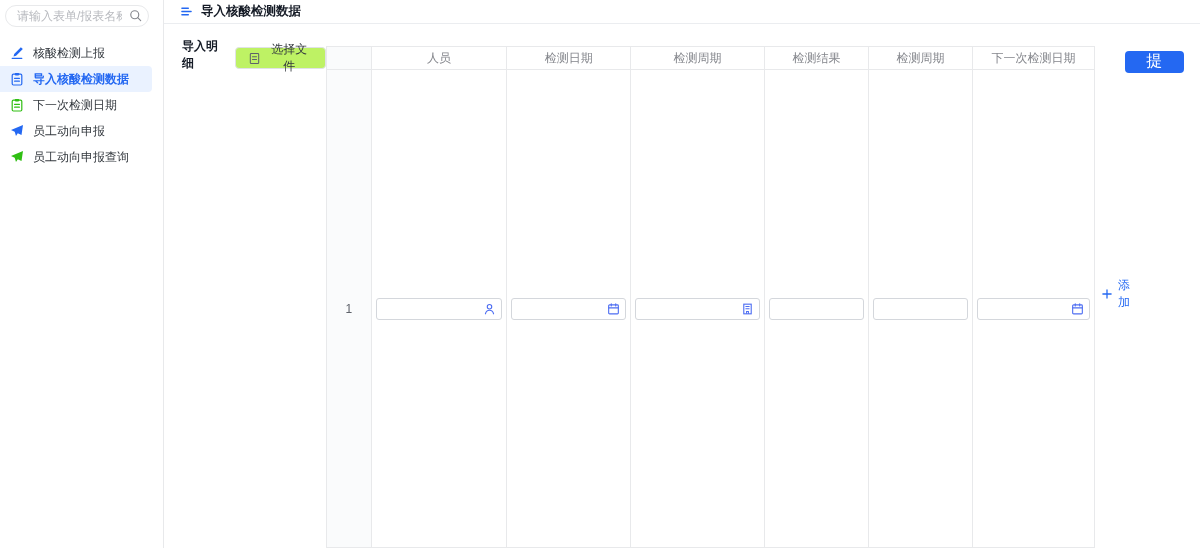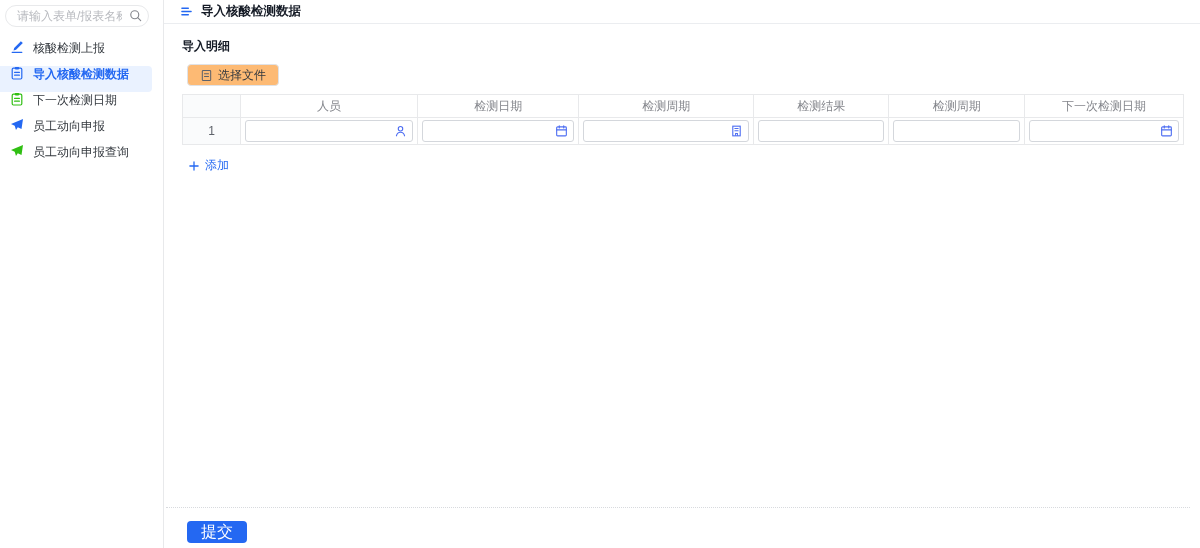--- a/index.html
+++ b/index.html
@@ -8,37 +8,37 @@
   .app { display:flex; width:1200px; height:548px; }
 
   
   .sidebar { width:164px; flex-shrink:0; border-right:1px solid #e8e9eb; padding-top:5px; background:#fff; }
   .search-wrap { position:relative; margin-left:5px; width:144px; }
   .search-input { width:144px; height:22px; border:1px solid #e8e9eb; border-radius:11px;
     padding:0 26px 0 11px; font-size:12px; color:#151b26; outline:none; font-family:inherit; }
   .search-input::placeholder { color:#b8babf; }
   .search-icon { position:absolute; right:7px; top:4px; color:#84868c; display:flex; }
   .menu { margin-top:13px; }
-  .side-item { display:flex; align-items:flex-start; height:26px; padding-left:10px; gap:9px;
+  .side-item { display:flex; align-items:center; height:26px; padding-left:10px; gap:9px;
     color:#33383e; cursor:pointer; white-space:nowrap; }
   .side-item.selected { background:#eaf2ff; color:#2468f2; font-weight:bold;
     margin-right:11px; border-radius:0 4px 4px 0; }
   .icon { display:inline-flex; line-height:0; }
   .ic-blue { color:#2468f2; }
   .ic-green { color:#30bf13; }
 
   
   .main { flex:1; display:flex; flex-direction:column; min-width:0; }
   .titlebar { height:24px; flex-shrink:0; display:flex; align-items:center; gap:8px;
     padding-left:16px; border-bottom:1px solid #ebedf0; }
   .page-title { font-weight:bold; font-size:12.5px; }
-  .content { flex:1; display:flex; flex-direction:column; padding:14px 16px 0 18px; min-height:0; }
+  .content { flex:1; display:flex; flex-direction:row; padding:14px 16px 0 18px; min-height:0; }
   .section-label { font-weight:bold; }
   .choose-file-btn { margin:9px 0 0 5px; height:22px; padding:0 12px; border:1px solid #e0e2e6;
-    background:#fdba74; border-radius:4px; display:inline-flex; align-items:center; gap:5px;
+    background:#bef264; border-radius:4px; display:inline-flex; align-items:center; gap:5px;
     font-size:12px; color:#33383e; width:fit-content; cursor:pointer; font-family:inherit; }
 
   table.grid { margin-top:8px; border-collapse:collapse; table-layout:fixed; }
   .grid th, .grid td { border:1px solid #e8e9eb; }
   .grid th { height:23px; font-weight:normal; color:#84868c; text-align:center; padding:0 8px;
     font-size:12px; }
   .grid td { height:27px; padding:2px 4px; }
   .grid .num-col { background:#fafbfc; }
   .grid td.num-cell { text-align:center; color:#5e626a; padding:0; }
   .cell-wrap { position:relative; }

